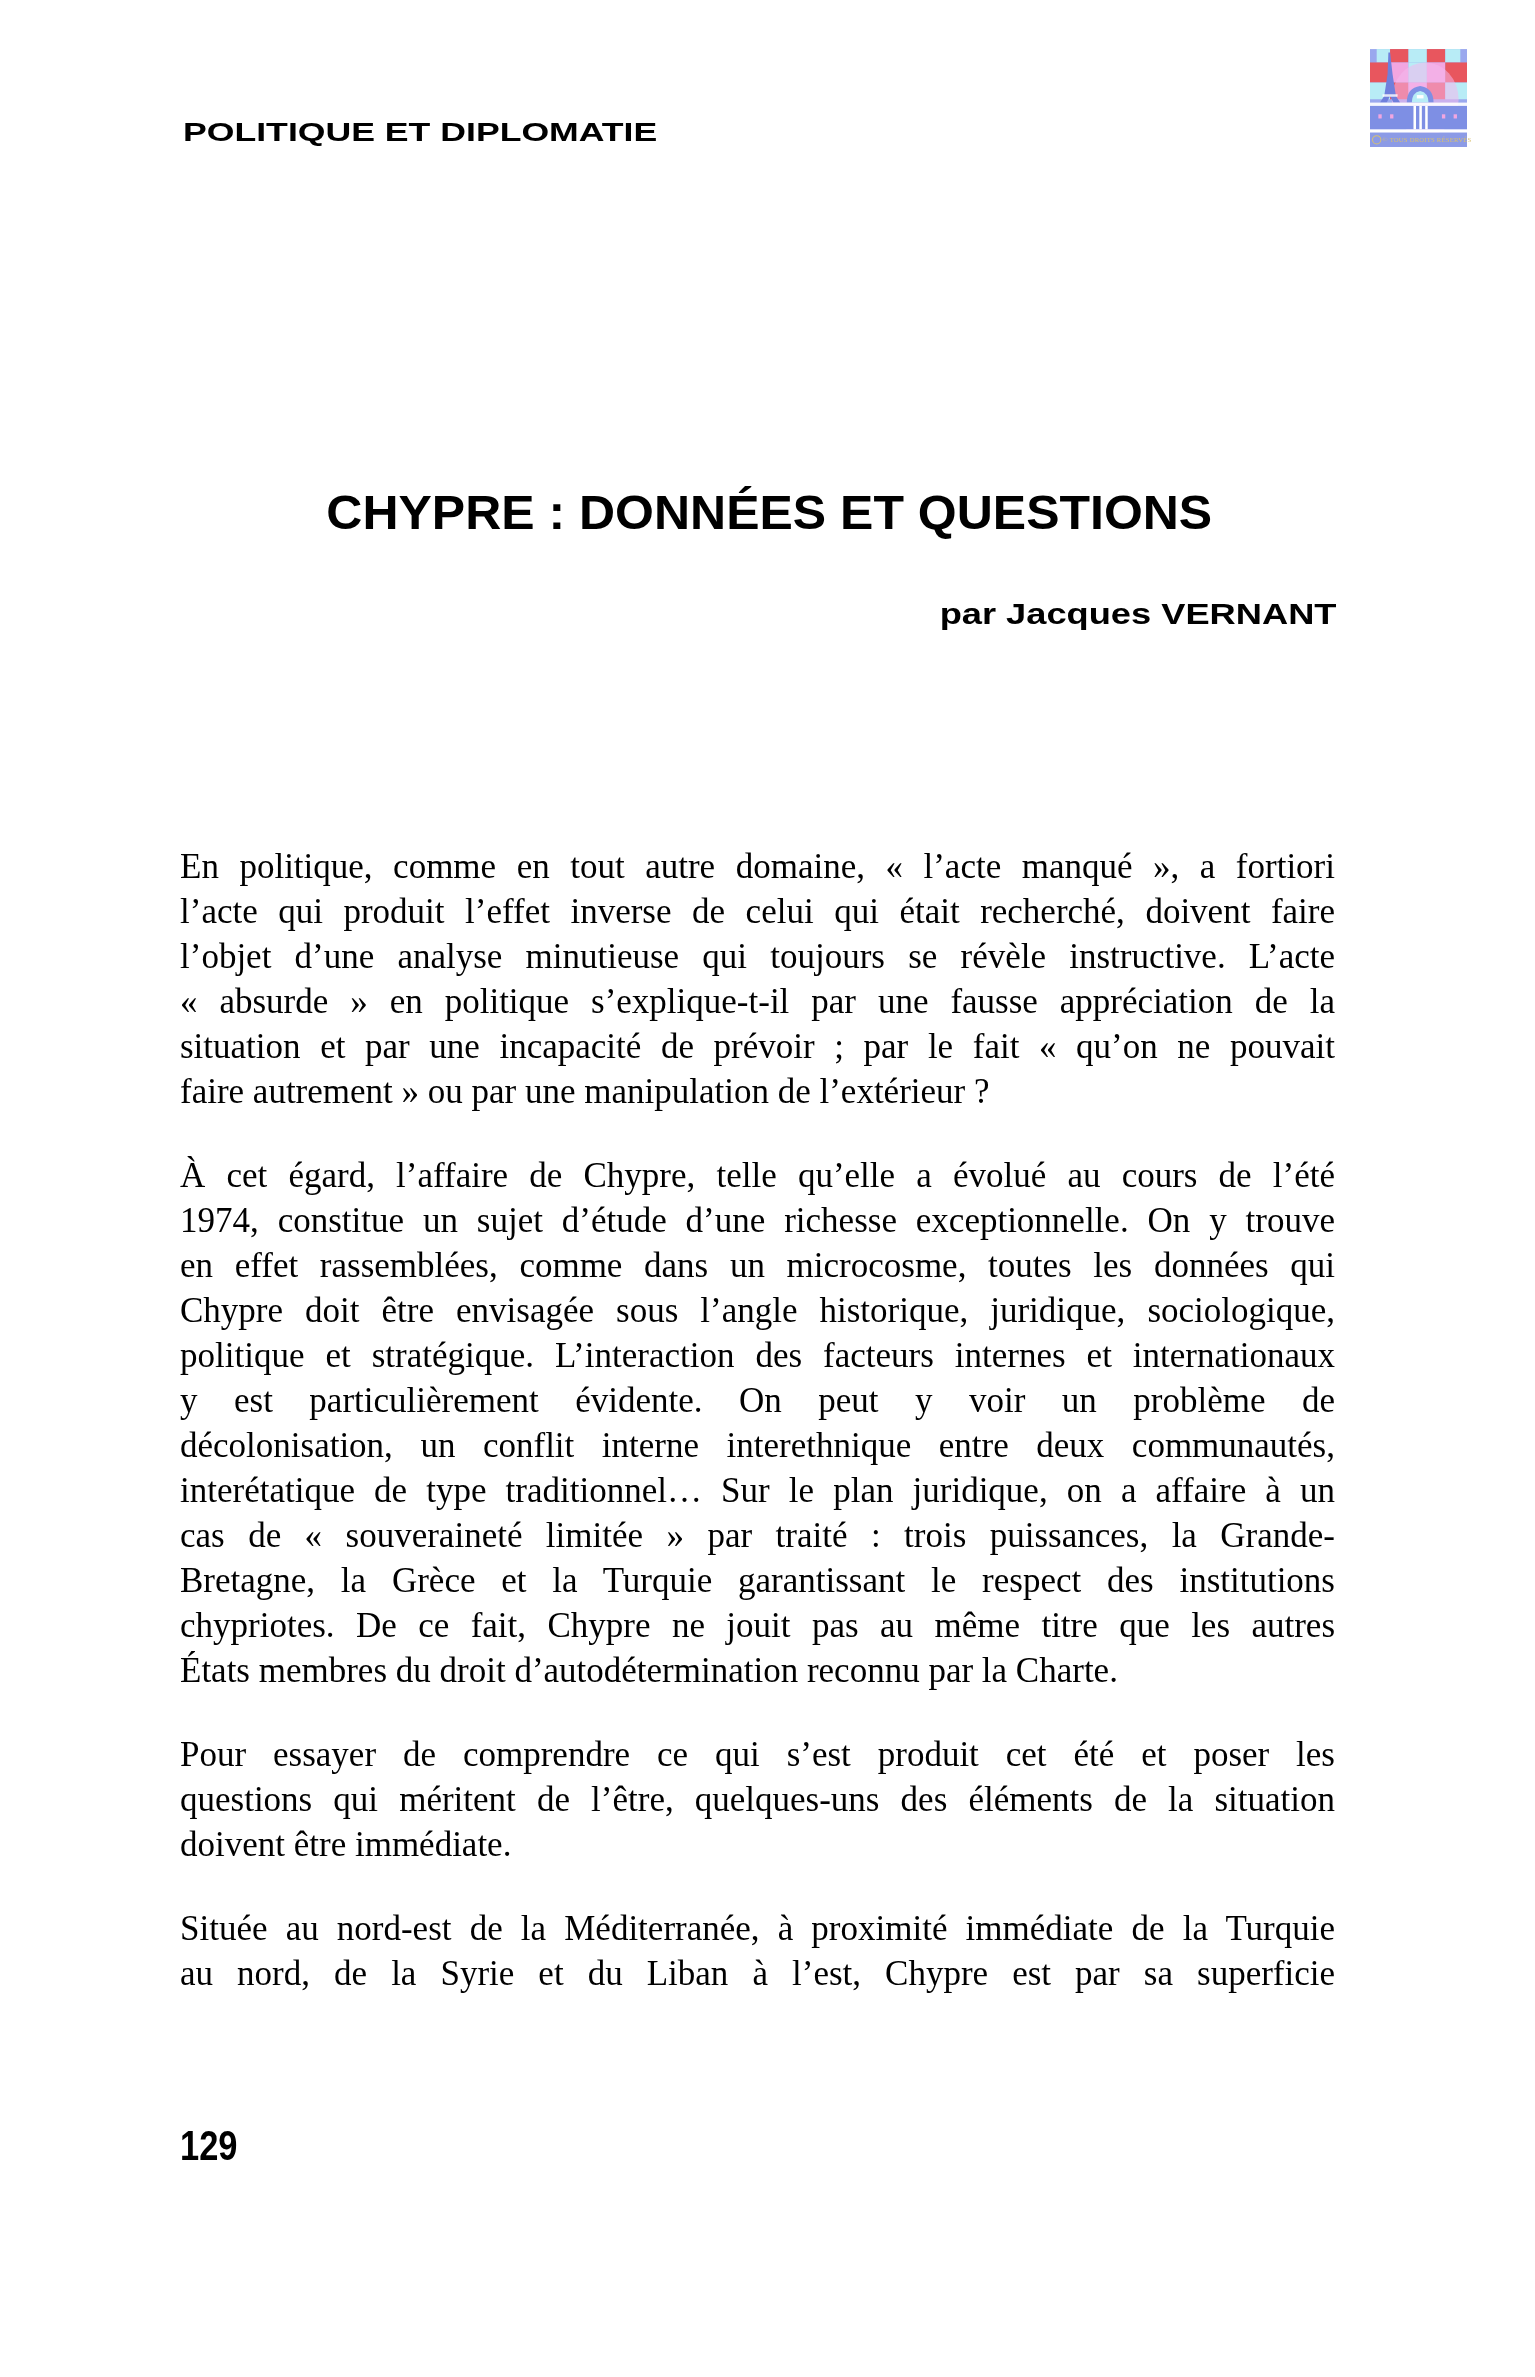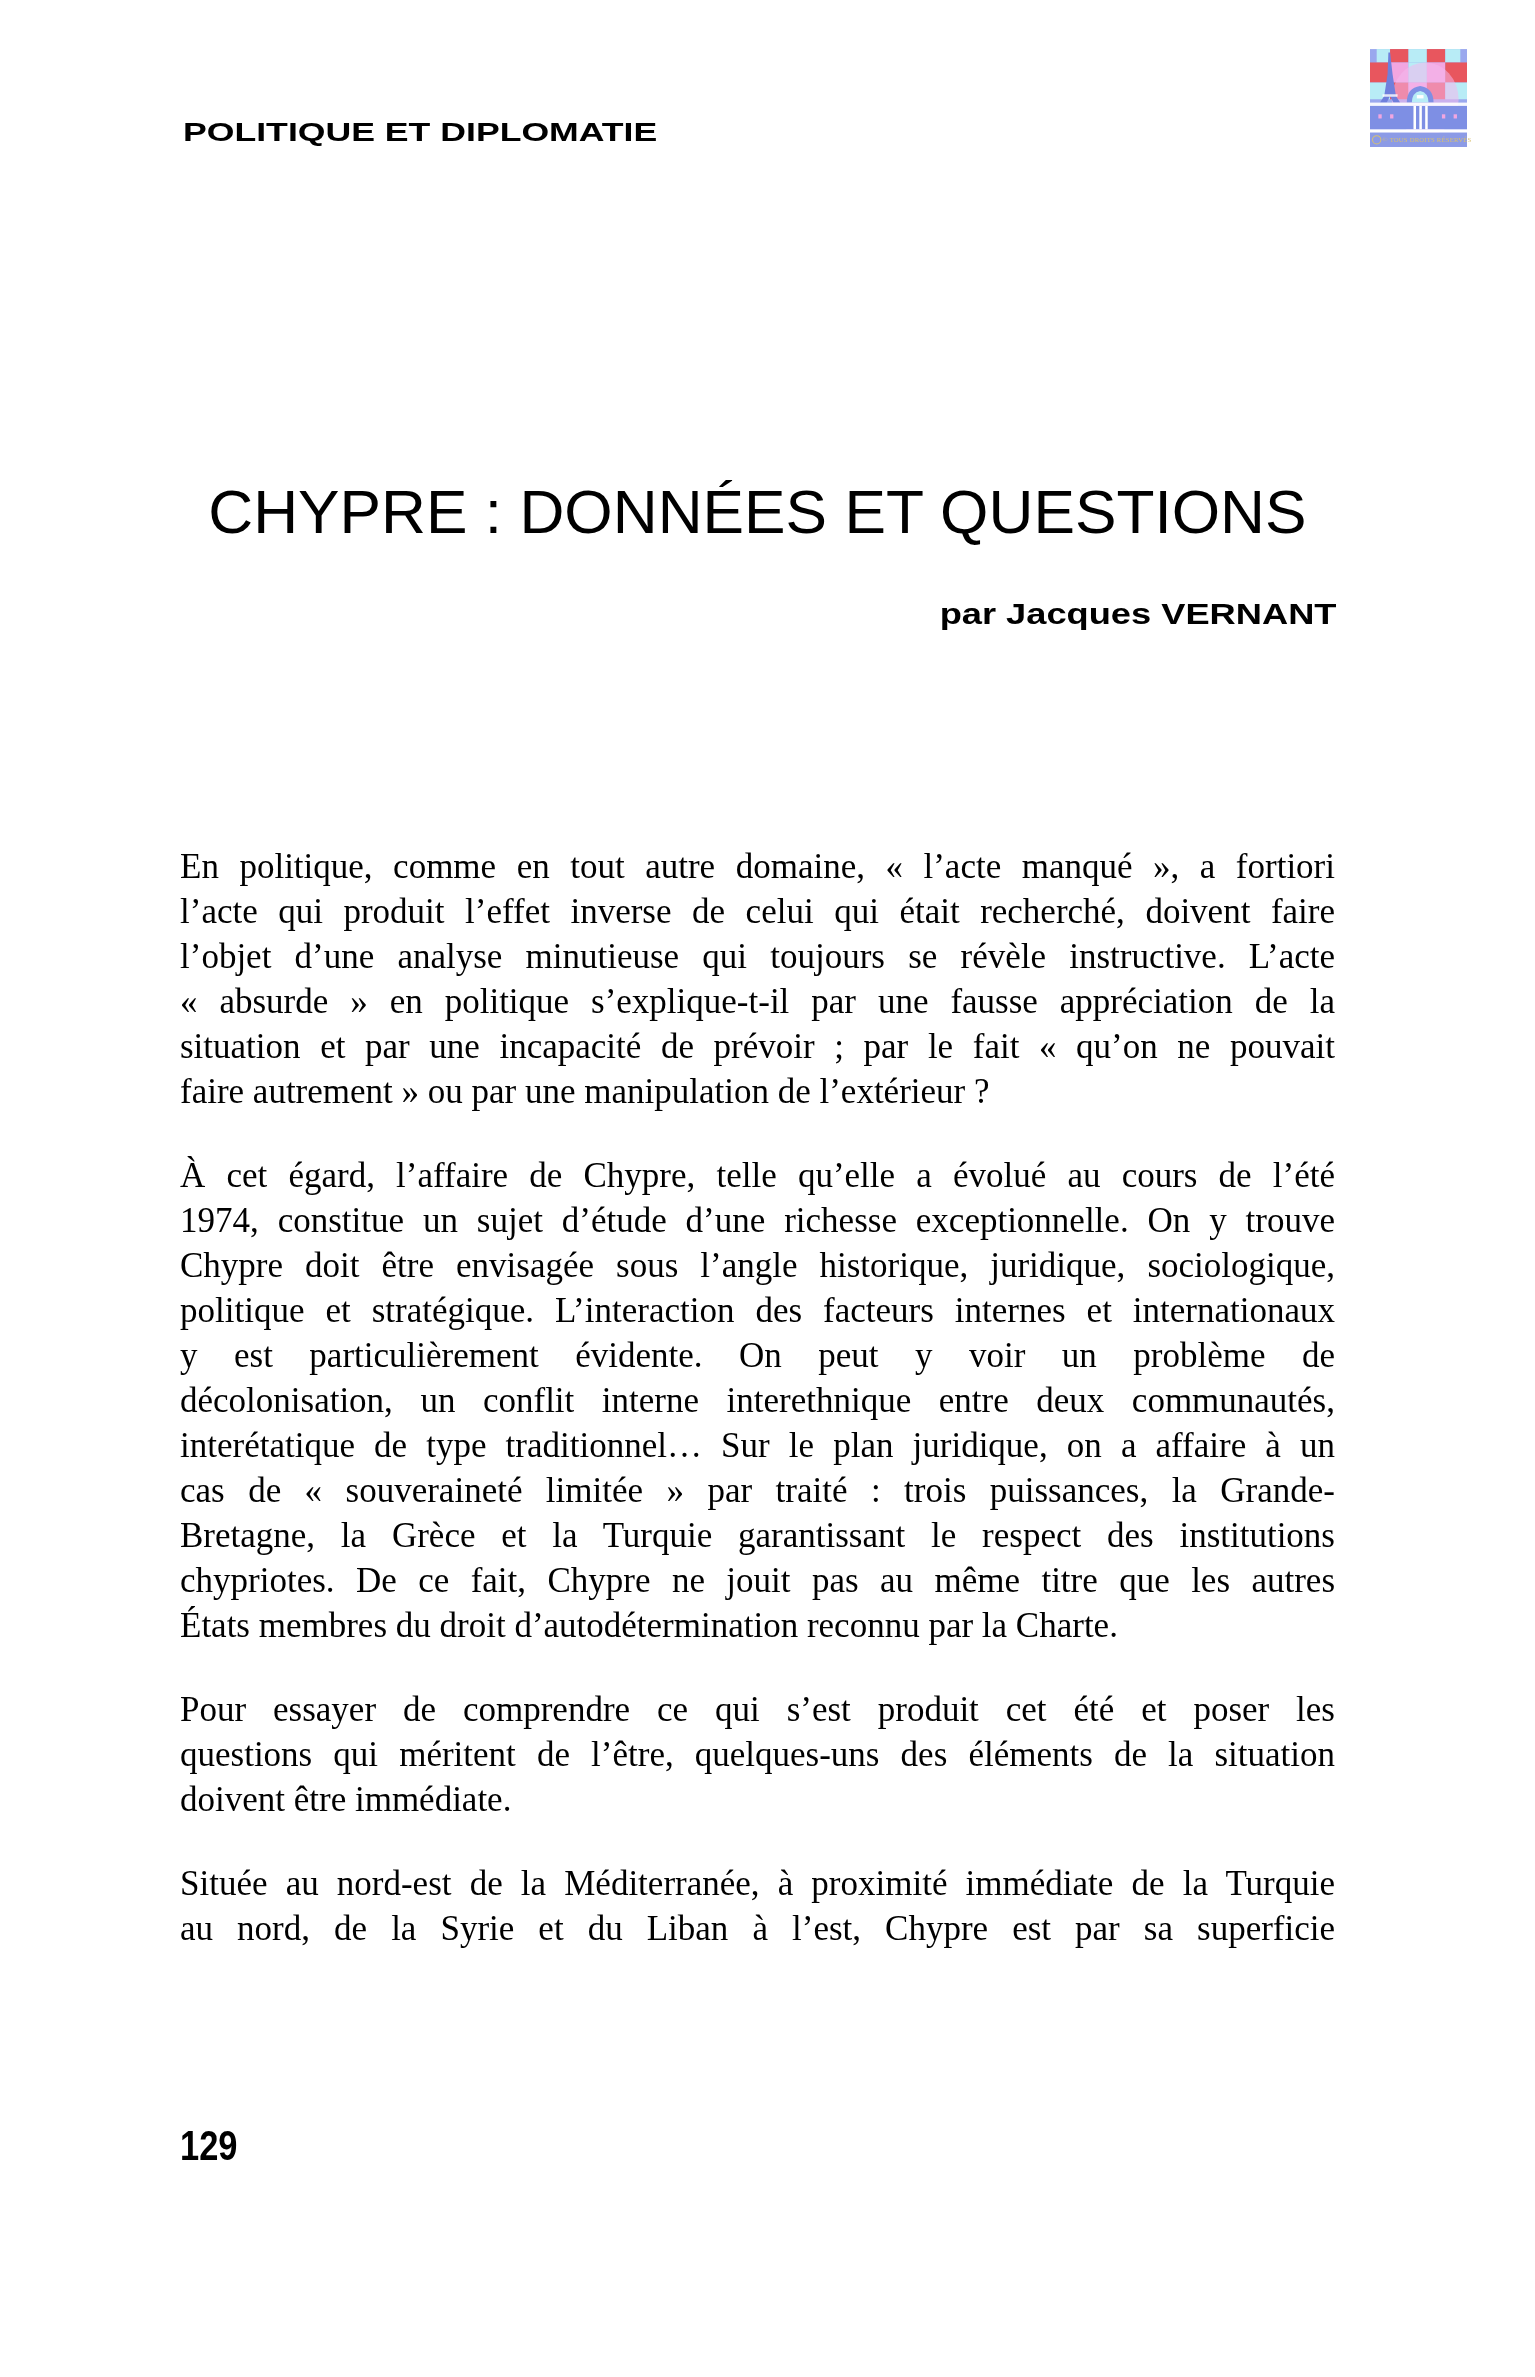--- a/index.html
+++ b/index.html
@@ -11,24 +11,24 @@
     font-size: 26px; line-height: 30px; white-space: nowrap;
     transform: scaleX(1.37); transform-origin: left top;
   }
 
   .logo {
     position: absolute; left: 1370px; top: 49px; width: 97px; height: 98px;
   }
   .logo svg { display: block; width: 97px; height: 98px; }
 
   .title {
-    position: absolute; left: 180px; width: 1155px; top: 483px;
+    position: absolute; left: 192px; width: 1155px; top: 483px;
     text-align: center; white-space: nowrap;
-    font-family: "Liberation Sans", sans-serif; font-weight: normal;
-    font-size: 61px; line-height: 59px;
+    font-family: "Liberation Sans", sans-serif; font-weight: bold;
+    font-size: 49px; line-height: 59px;
   }
   .title span { display: inline-block; transform: scaleX(1.02); }
 
   .byline {
     position: absolute; right: 200px; top: 597px; white-space: nowrap;
     font-family: "Liberation Sans", sans-serif; font-weight: bold;
     font-size: 29px; line-height: 34px;
     transform: scaleX(1.25); transform-origin: right top;
   }
 
@@ -116,20 +116,21 @@
     <span class="line">En politique, comme en tout autre domaine, « l’acte manqué », a fortiori</span>
     <span class="line">l’acte qui produit l’effet inverse de celui qui était recherché, doivent faire</span>
     <span class="line">l’objet d’une analyse minutieuse qui toujours se révèle instructive. L’acte</span>
     <span class="line">« absurde » en politique s’explique-t-il par une fausse appréciation de la</span>
     <span class="line">situation et par une incapacité de prévoir ; par le fait « qu’on ne pouvait</span>
     <span class="line last">faire autrement » ou par une manipulation de l’extérieur ?</span>
   </div>
   <div class="para">
     <span class="line">À cet égard, l’affaire de Chypre, telle qu’elle a évolué au cours de l’été</span>
     <span class="line">1974, constitue un sujet d’étude d’une richesse exceptionnelle. On y trouve</span>
+    <span class="line">en effet rassemblées, comme dans un microcosme, toutes les données qui</span>
     <span class="line">Chypre doit être envisagée sous l’angle historique, juridique, sociologique,</span>
     <span class="line">politique et stratégique. L’interaction des facteurs internes et internationaux</span>
     <span class="line">y est particulièrement évidente. On peut y voir un problème de</span>
     <span class="line">décolonisation, un conflit interne interethnique entre deux communautés,</span>
     <span class="line">interétatique de type traditionnel… Sur le plan juridique, on a affaire à un</span>
     <span class="line">cas de « souveraineté limitée » par traité : trois puissances, la Grande-</span>
     <span class="line">Bretagne, la Grèce et la Turquie garantissant le respect des institutions</span>
     <span class="line">chypriotes. De ce fait, Chypre ne jouit pas au même titre que les autres</span>
     <span class="line last">États membres du droit d’autodétermination reconnu par la Charte.</span>
   </div>

